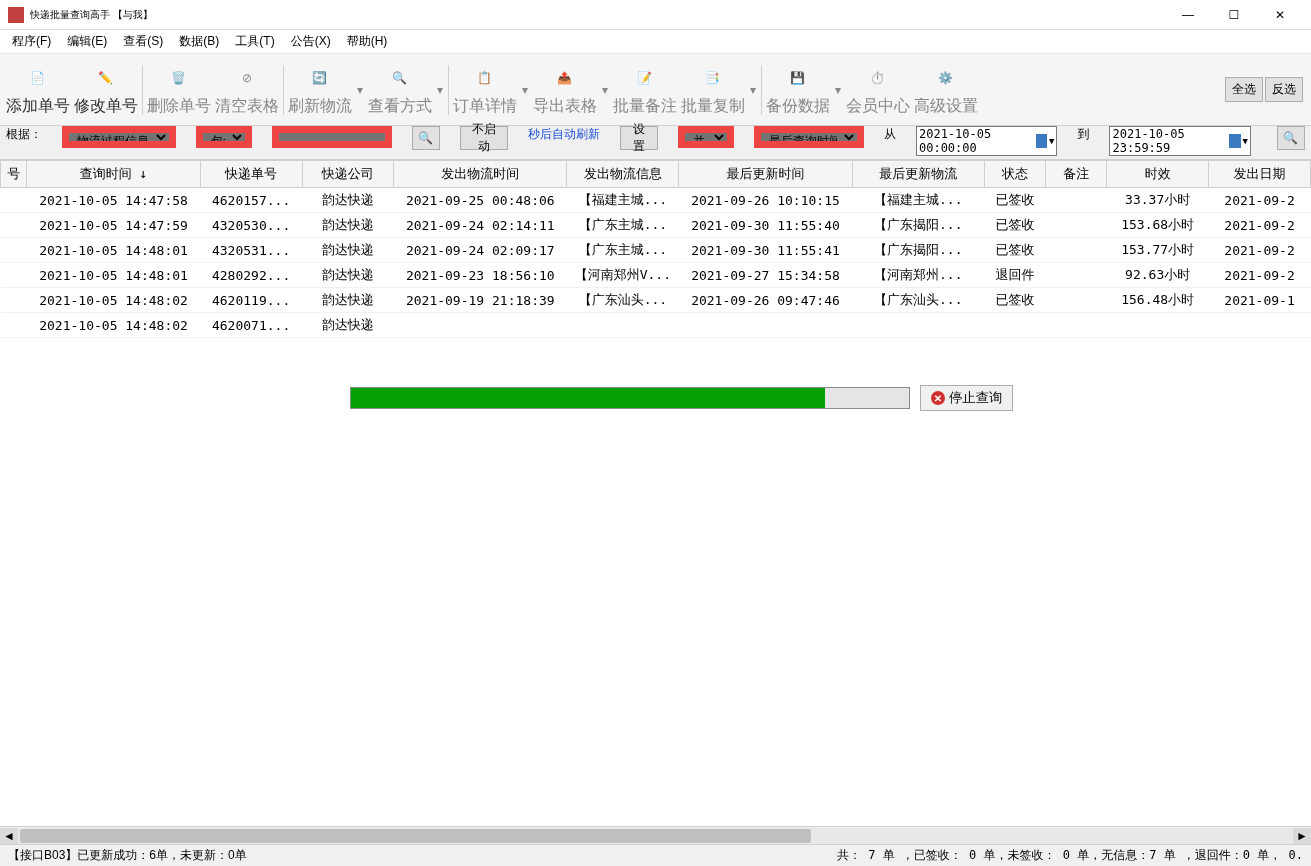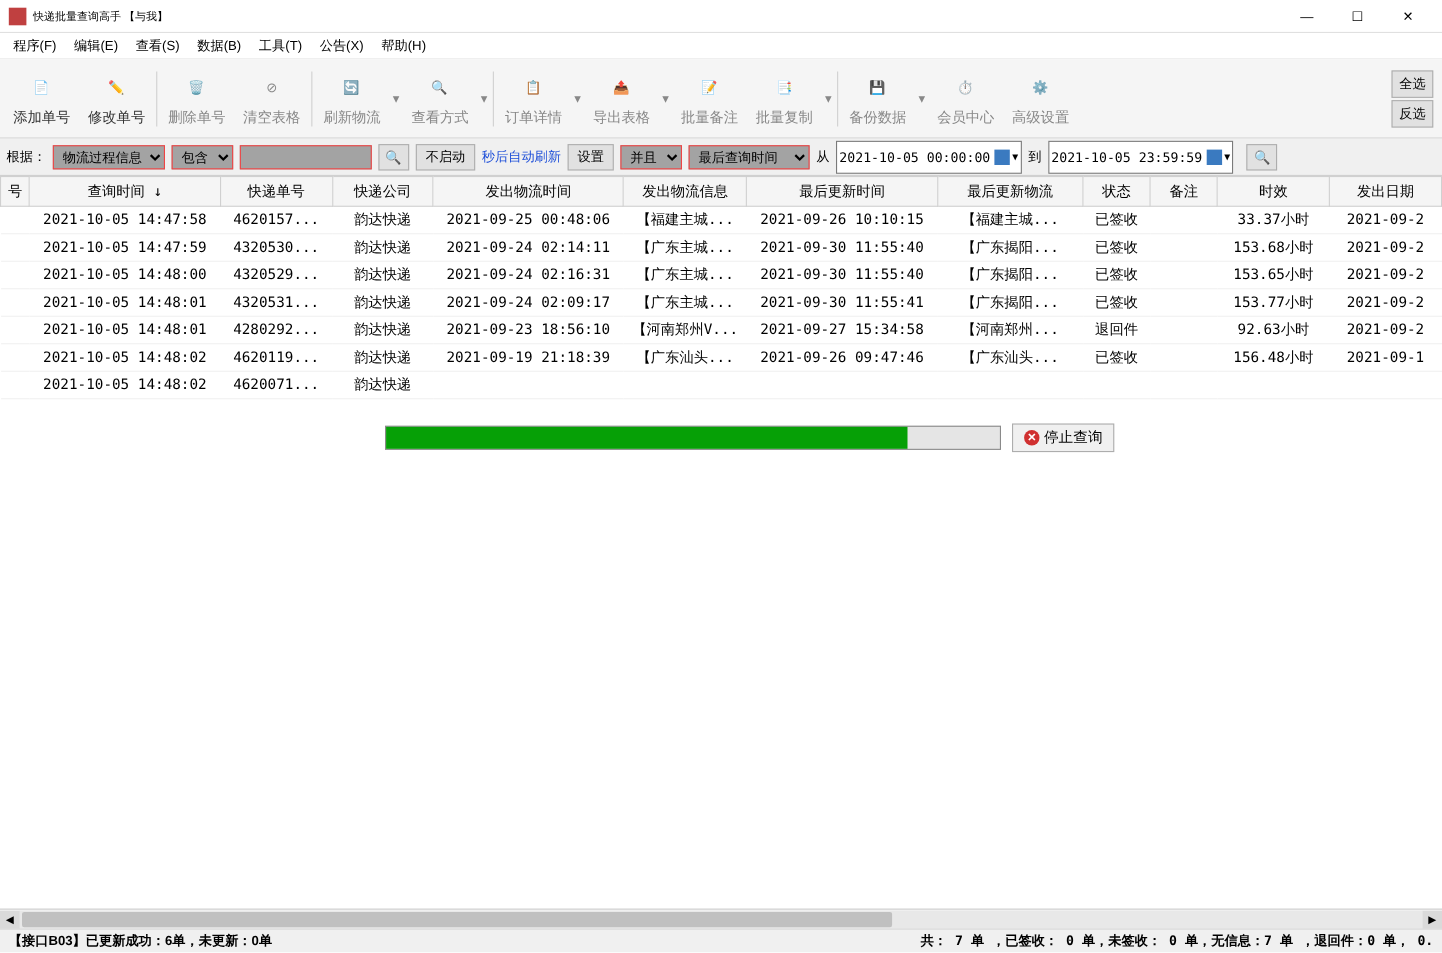--- a/index.html
+++ b/index.html
@@ -7,48 +7,48 @@
 .titlebar { height: 30px; display: flex; align-items: center; padding: 0 8px; background: #fff; border-bottom: 1px solid #e0e0e0; }
 .titlebar .icon { width: 16px; height: 16px; background: #c04040; margin-right: 6px; }
 .titlebar .title { flex: 1; font-size: 10px; }
 .titlebar .winbtns { display: flex; gap: 0; }
 .titlebar .winbtn { width: 46px; height: 30px; display: flex; align-items: center; justify-content: center; cursor: pointer; }
 .menubar { height: 24px; display: flex; align-items: center; padding: 0 6px; gap: 4px; border-bottom: 1px solid #e8e8e8; }
 .menubar .mitem { padding: 2px 6px; cursor: pointer; }
 .toolbar { height: 72px; display: flex; align-items: center; padding: 2px 4px; border-bottom: 1px solid #d0d0d0; background: #f5f5f5; }
 .toolbtn { display: flex; flex-direction: column; align-items: center; justify-content: center; width: 68px; height: 66px; cursor: pointer; color: #888; }
 .toolbtn .ticon { width: 32px; height: 32px; margin-bottom: 2px; display:flex; align-items:center; justify-content:center; }
-.toolbtn .tlabel { font-size: 13px; }
+.toolbtn .tlabel { font-size: 16px; }
 .toolbtn.enabled { color: #333; }
 .tsep { width: 1px; height: 50px; background: #d0d0d0; margin: 0 2px; }
 .tdrop { width: 12px; height: 66px; display:flex; align-items:center; justify-content:center; color:#888; cursor:pointer; }
-.sidebtns { display:flex; flex-direction:column; gap:2px; margin-left:auto; margin-right:4px; }
+.sidebtns { display:flex; flex-direction:row; gap:2px; margin-left:auto; margin-right:4px; }
 .sidebtn { border:1px solid #adadad; background:#e1e1e1; padding:3px 6px; cursor:pointer; font-size:12px; }
-.filterbar { height: 34px; display:flex; align-items:center; padding: 0 6px; gap:6px; border-bottom:1px solid #d0d0d0; background:#f0f0f0; }
-.filterbar select, .filterbar input[type=text] { font-size:12px; height:22px; border:1px solid #ef4444; background:#a3a3a3; padding:0 4px; }
+.filterbar { height: 34px; display:flex; align-items:flex-start; padding: 0 6px; gap:20px; border-bottom:1px solid #d0d0d0; background:#f0f0f0; }
+.filterbar select, .filterbar input[type=text] { font-size:12px; height:22px; border:7px solid #ef4444; background:#737373; padding:0 4px; }
 .filterbar .lbl { white-space:nowrap; }
 .filterbar .btn { height:24px; padding:0 8px; border:1px solid #adadad; background:#e1e1e1; cursor:pointer; font-size:12px; display:flex; align-items:center; }
 .filterbar .iconbtn { width:28px; justify-content:center; }
 .datewrap { display:flex; align-items:center; border:1px solid #7a7a7a; background:#fff; height:22px; padding:14px 2px; font-family: Consolas, monospace; }
 .datewrap .cal { width:14px; height:14px; background:#3a7ac0; margin-left:4px; }
 .datewrap .dd { margin-left:2px; font-size:9px; }
 .tablewrap { position:relative; height: calc(866px - 30px - 24px - 72px - 34px - 18px - 22px); overflow:hidden; }
 table { border-collapse: collapse; width: 100%; font-family: SimSun, monospace; font-size: 13px; }
 th { background:#f5f5f5; border:1px solid #d0d0d0; padding:4px 6px; font-weight:normal; white-space:nowrap; text-align:center; height:24px; }
 td { border-bottom:1px solid #f0f0f0; padding:3px 6px; white-space:nowrap; text-align:center; height:22px; }
 .progress-overlay { position:absolute; top:225px; left:350px; display:flex; align-items:center; gap:10px; }
 .pbar { width:560px; height:22px; border:1px solid #8a8a8a; background:#e5e5e5; }
 .pfill { height:100%; background:#06a006; width:85%; }
 .stopbtn { display:flex; align-items:center; gap:4px; padding:3px 10px; border:1px solid #adadad; background:#f0f0f0; cursor:pointer; }
 .stopbtn .xicon { width:14px; height:14px; border-radius:50%; background:#d03030; color:#fff; display:flex; align-items:center; justify-content:center; font-size:10px; font-weight:bold; }
 .hscroll { height:18px; background:#f0f0f0; border-top:1px solid #d0d0d0; display:flex; align-items:center; }
 .hscroll .arrow { width:18px; height:16px; background:#dadada; display:flex; align-items:center; justify-content:center; cursor:pointer; }
 .hscroll .track { flex:1; height:16px; background:#e8e8e8; position:relative; }
 .hscroll .thumb { position:absolute; left:2px; top:1px; height:14px; width:62%; background:#c0c0c0; border-radius:2px; }
-.statusbar { height:22px; border-top:1px solid #d0d0d0; display:flex; align-items:center; padding:0 8px; background:#f0f0f0; font-size:12px;font-weight:bold; }
+.statusbar { height:22px; border-top:1px solid #d0d0d0; display:flex; align-items:center; padding:0 8px; background:#f0f0f0; font-size:12px; }
 .statusbar .right { margin-left:auto; font-family: SimSun, monospace; }
 .glyph { font-family: Arial, sans-serif; }
 </style>
 </head>
 <body>
 
 <div class="titlebar">
   <div class="icon"></div>
   <div class="title">快递批量查询高手 【与我】</div>
   <div class="winbtns">
@@ -215,34 +215,20 @@
           <td>【广东主城...</td>
           <td>2021-09-30 11:55:40</td>
           <td>【广东揭阳...</td>
           <td>已签收</td>
           <td></td>
           <td>153.68小时</td>
           <td>2021-09-2</td>
         </tr>
         <tr>
           <td></td>
-          <td>2021-10-05 14:48:00</td>
-          <td>4320529...</td>
-          <td>韵达快递</td>
-          <td>2021-09-24 02:16:31</td>
-          <td>【广东主城...</td>
-          <td>2021-09-30 11:55:40</td>
-          <td>【广东揭阳...</td>
-          <td>已签收</td>
-          <td></td>
-          <td>153.65小时</td>
-          <td>2021-09-2</td>
-        </tr>
-        <tr>
-          <td></td>
           <td>2021-10-05 14:48:01</td>
           <td>4320531...</td>
           <td>韵达快递</td>
           <td>2021-09-24 02:09:17</td>
           <td>【广东主城...</td>
           <td>2021-09-30 11:55:41</td>
           <td>【广东揭阳...</td>
           <td>已签收</td>
           <td></td>
           <td>153.77小时</td>

